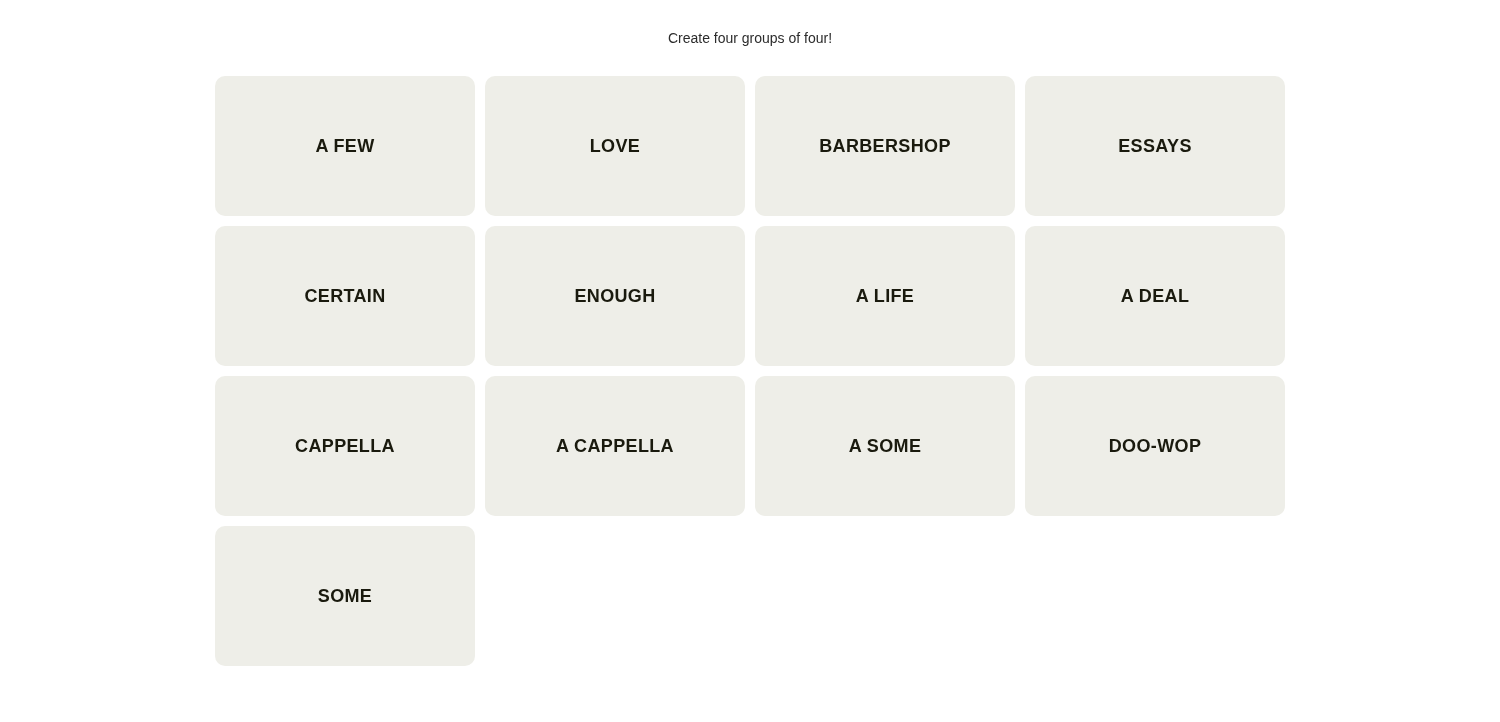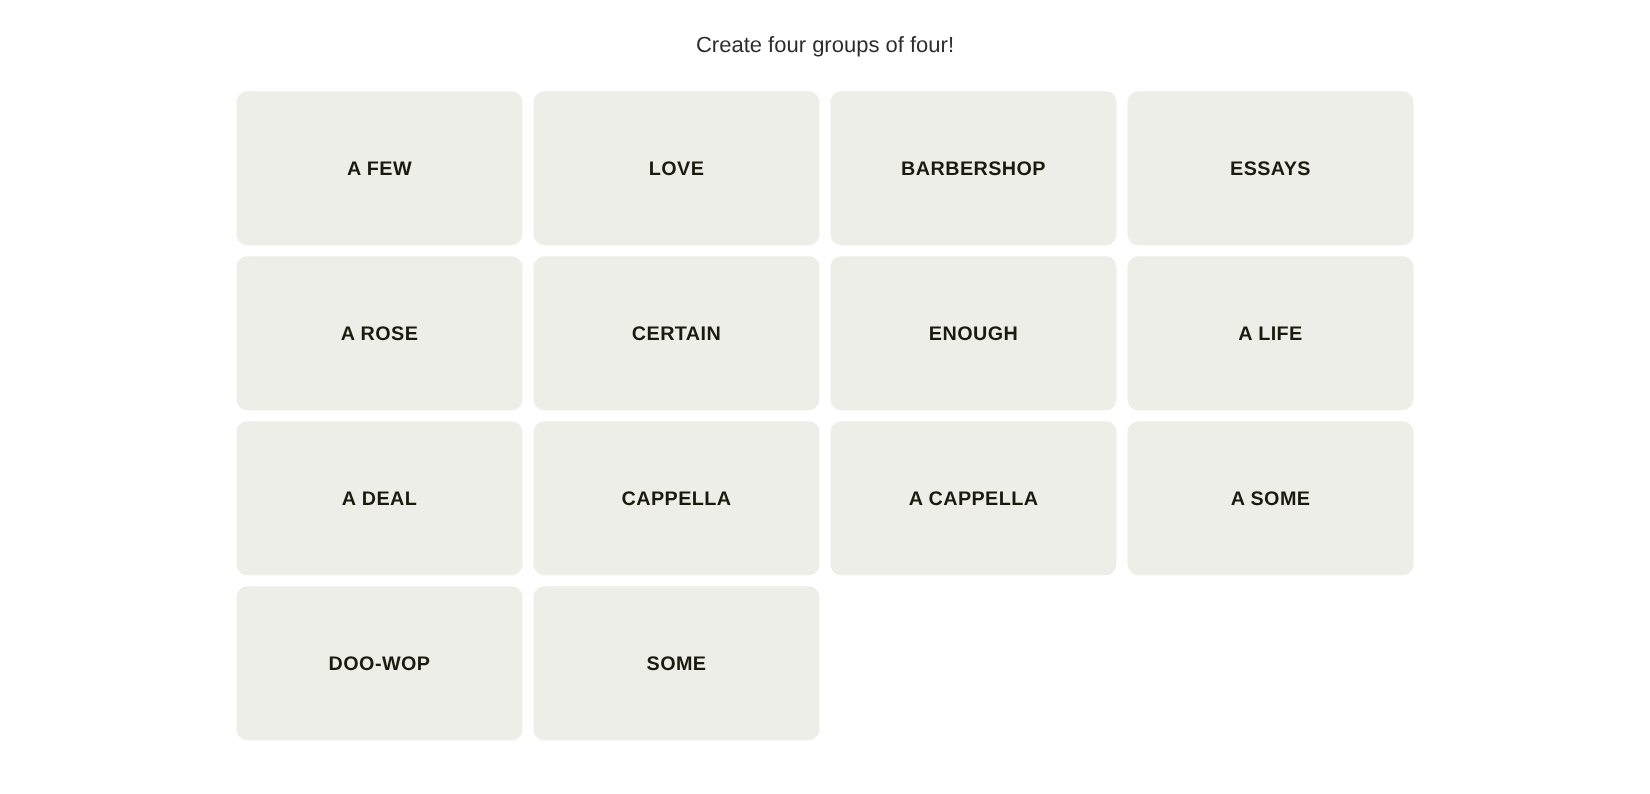--- a/index.html
+++ b/index.html
@@ -14,21 +14,21 @@
       display: flex;
       flex-direction: column;
       align-items: center;
       justify-content: flex-start;
       min-height: 722px;
       width: 1500px;
       padding-top: 30px;
     }
 
     .subtitle {
-      font-size: 20px;
+      font-size: 14px;
       color: #2c2c2c;
       margin-bottom: 30px;
       font-family: Arial, sans-serif;
       font-weight: normal;
     }
 
     .grid {
       display: grid;
       grid-template-columns: repeat(4, 260px);
       grid-template-rows: repeat(4, 140px);
@@ -65,23 +65,20 @@
     <div class="tile">
       <span class="tile-label">LOVE</span>
     </div>
     <div class="tile">
       <span class="tile-label">BARBERSHOP</span>
     </div>
     <div class="tile">
       <span class="tile-label">ESSAYS</span>
     </div>
     <div class="tile">
-      <span class="tile-label">A ROSE</span>
-    </div>
-    <div class="tile">
       <span class="tile-label">CERTAIN</span>
     </div>
     <div class="tile">
       <span class="tile-label">ENOUGH</span>
     </div>
     <div class="tile">
       <span class="tile-label">A LIFE</span>
     </div>
     <div class="tile">
       <span class="tile-label">A DEAL</span>

